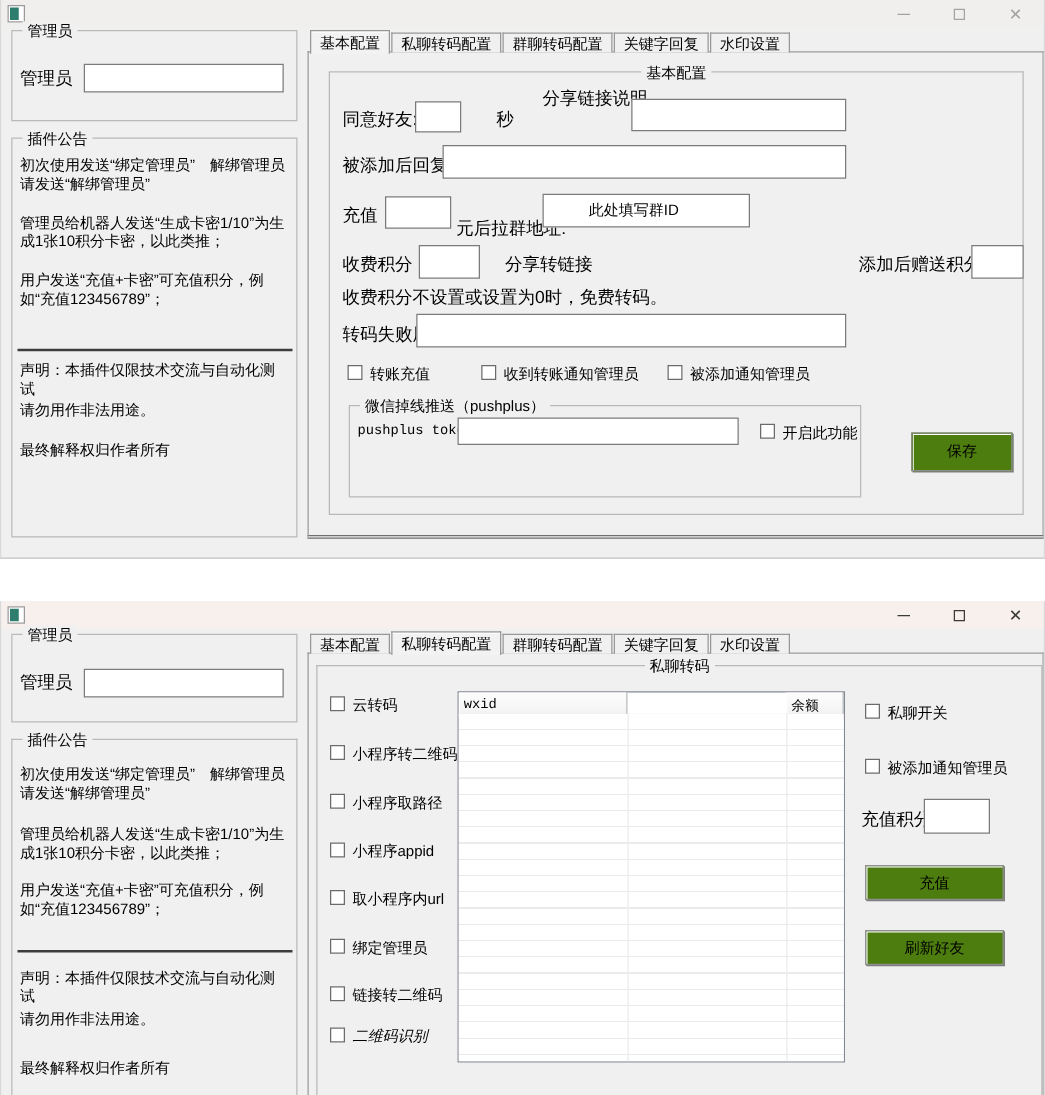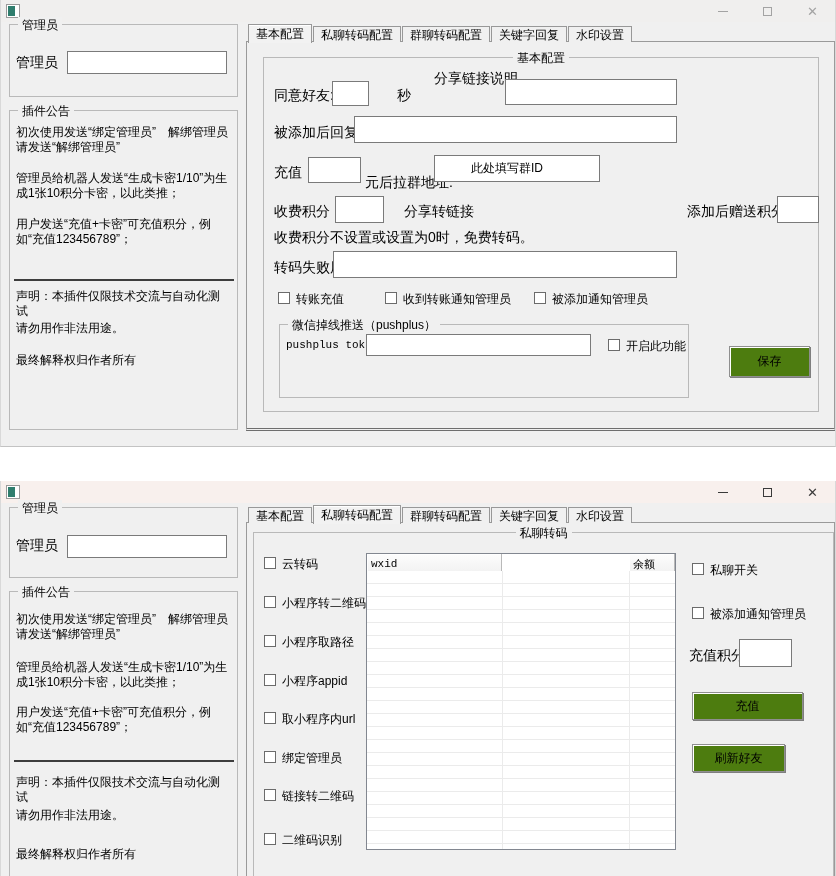--- a/index.html
+++ b/index.html
@@ -227,21 +227,21 @@
         <span>取小程序内url</span>
       </label>
       <label class="cb" style="left:10px;top:217px;">
         <span class="cbbox"></span>
         <span>绑定管理员</span>
       </label>
       <label class="cb" style="left:10px;top:255px;">
         <span class="cbbox"></span>
         <span>链接转二维码</span>
       </label>
-      <label class="cb" style="left:10px;top:299px;">
+      <label class="cb" style="left:10px;top:288px;font-style:italic;">
         <span class="cbbox"></span>
         <span>二维码识别</span>
       </label>
 
       <div class="lv" style="left:112px;top:20px;width:310px;height:297px;">
         <div class="lv-head">
           <div class="lv-hcell mono" style="width:135px;">wxid</div>
           <div class="lv-hcell" style="width:127px;margin-top:48px;">名字</div>
           <div class="lv-hcell" style="width:46px;">余额</div>
         </div>
@@ -255,17 +255,17 @@
         <span class="cbbox"></span>
         <span>私聊开关</span>
       </label>
       <label class="cb" style="left:438px;top:73px;">
         <span class="cbbox"></span>
         <span>被添加通知管理员</span>
       </label>
       <span class="lbl" style="left:435px;top:114px;">充值积分</span>
       <input class="tb" style="left: 485px; top: 106px; width: 53px; height: 28px;" value="">
       <div class="btn" style="left:438px;top:159px;width:111px;height:28px;">充值</div>
-      <div class="btn" style="left:438px;top:211px;width:93px;height:28px;">刷新好友</div>
+      <div class="btn" style="left:438px;top:211px;width:111px;height:28px;">刷新好友</div>
     </div>
   </div>
 
 </div>
 
 </body></html>

